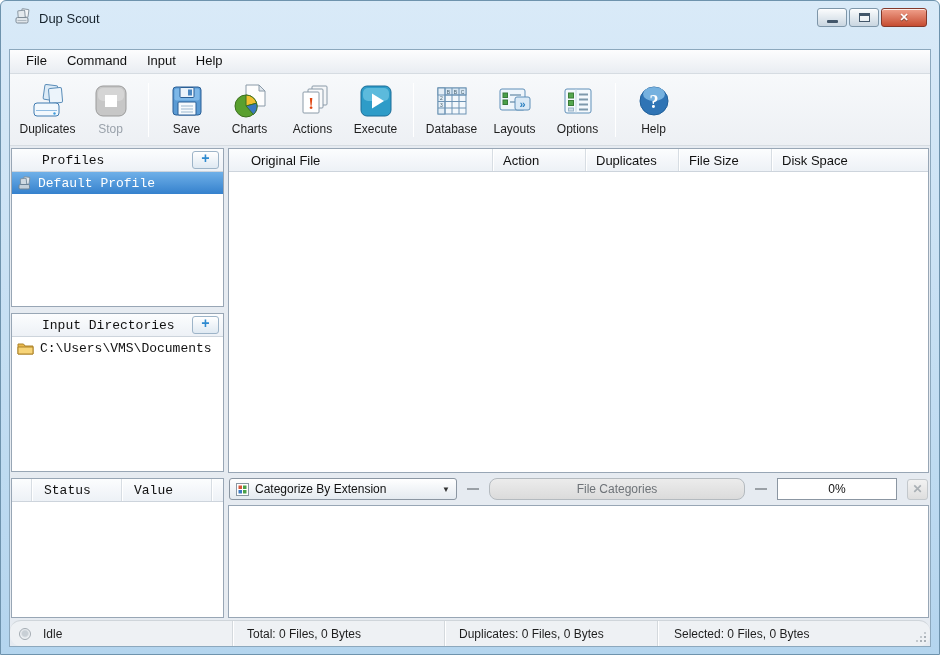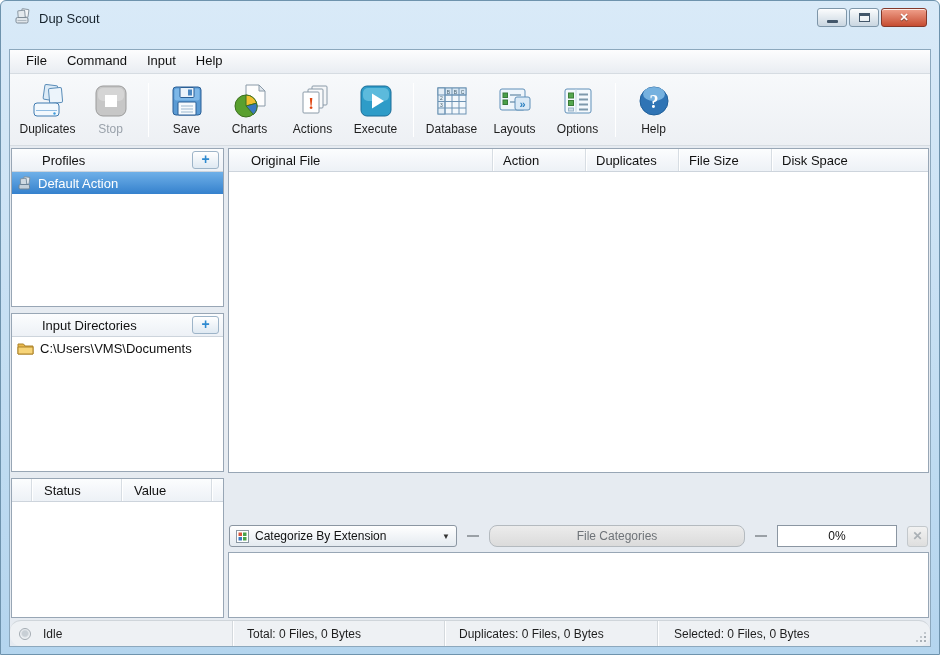--- a/index.html
+++ b/index.html
@@ -33,21 +33,21 @@
 
   .toolbar { height:72px; background:linear-gradient(#f7f9fb,#edf0f4);
     border-bottom:1px solid #d6dce2; display:flex; align-items:center; padding:0 6px; }
   .tb-btn { width:63px; height:64px; display:flex; flex-direction:column; align-items:center;
     justify-content:center; gap:3px; font-size:12px; color:#1e1e1e; border-radius:3px; cursor:default; }
   .tb-btn.disabled { color:#9aa2ab; }
   .tb-btn svg { display:block; }
   .tb-sep { width:1px; height:54px; background:#d0d6dc; border-right:1px solid #ffffff; margin:0 6px; }
 
   .content { flex:1; display:flex; gap:4px; padding:2px 1px; min-height:0; }
-  .left-col { width:213px; display:flex; flex-direction:column; gap:6px; }
+  .left-col { width:213px; display:flex; flex-direction:column; gap:6px;font-family:Liberation Mono, monospace; }
   .panel { background:#fff; border:1px solid #98a6b5; display:flex; flex-direction:column; overflow:hidden; }
   .panel-header { height:23px; flex:none; background:linear-gradient(#fcfdfe,#edf1f6);
     border-bottom:1px solid #cdd4dc; display:flex; align-items:center; font-size:13px;
     padding-left:30px; color:#111; }
   .add-btn { margin-left:auto; margin-right:4px; width:27px; height:18px; border:1px solid #9db4c8;
     border-radius:3px; background:linear-gradient(#ffffff,#dfe9f2); color:#2e8ad0; font-size:14px;
     font-weight:bold; line-height:15px; text-align:center; cursor:default; }
   .profiles-panel { height:159px; } .dirs-panel { height:159px; } .statusval-panel { flex:1; }
   .list-item { height:22px; display:flex; align-items:center; gap:6px; padding:0 5px; font-size:13px; color:#111; cursor:default; }
   .list-item.selected { background:linear-gradient(#6fb0e8,#3581cd); color:#fff; }
@@ -62,21 +62,21 @@
   .results-table { height:325px; }
   .rt-header { display:flex; height:23px; flex:none; background:linear-gradient(#fcfdfe,#edf1f6);
     border-bottom:1px solid #cdd4dc; font-size:13px; color:#111; }
   .rt-cell { display:flex; align-items:center; padding-left:10px; height:100%;
     border-left:1px solid #d7dde3; box-shadow:inset 1px 0 0 #fff; cursor:default; }
   .rt-cell.first { border-left:none; box-shadow:none; width:263px; padding-left:22px; }
   .rt-cell.c1 { width:93px; } .rt-cell.c2 { width:93px; } .rt-cell.c3 { width:93px; }
   .rt-cell.last { flex:1; }
   .rt-body { flex:1; background:#fff; }
 
-  .catbar { height:26px; flex:none; display:flex; align-items:center; gap:10px; padding:0 1px;margin-top:47px; }
+  .catbar { height:26px; flex:none; display:flex; align-items:center; gap:10px; padding:0 1px; }
   .cat-dropdown { width:228px; height:22px; border:1px solid #8b96a2; border-radius:3px;
     background:linear-gradient(#ffffff,#e4eaf0); display:flex; align-items:center;
     padding:0 6px; gap:6px; font-size:12px; color:#111; cursor:default; }
   .cat-caret { margin-left:auto; font-size:8px; color:#333; }
   .cat-dash { width:12px; height:2px; background:#9aa0a6; flex:none; }
   .cat-button { flex:1; height:22px; border:1px solid #b4babf; border-radius:8px;
     background:linear-gradient(#ececec,#dbdbdb); color:#6e7378; font-size:12px;
     display:flex; align-items:center; justify-content:center; cursor:default; }
   .cat-progress { width:120px; height:22px; border:1px solid #8b96a2; background:#fff;
     font-size:12px; color:#111; display:flex; align-items:center; justify-content:center; }
@@ -275,21 +275,21 @@
           <div class="panel-header">
             <span>Profiles</span>
             <div class="add-btn">+</div>
           </div>
           <div class="list-item selected">
             <svg width="15" height="14" viewBox="0 0 15 14">
               <rect x="6.5" y="1" width="6" height="7" rx="1" fill="#dfe5ea" stroke="#7e93a4" transform="rotate(8 9.5 4.5)"></rect>
               <rect x="3.5" y="2.5" width="6" height="7" rx="1" fill="#cfd9e1" stroke="#7e93a4" transform="rotate(-5 6.5 6)"></rect>
               <rect x="2" y="8.5" width="10.5" height="4.5" rx="1.2" fill="#c4d0da" stroke="#6e8496"></rect>
             </svg>
-            <span>Default Action</span>
+            <span>Default Profile</span>
           </div>
         </div>
 
         <div class="panel dirs-panel">
           <div class="panel-header">
             <span>Input Directories</span>
             <div class="add-btn">+</div>
           </div>
           <div class="list-item">
             <svg width="17" height="14" viewBox="0 0 17 14">

